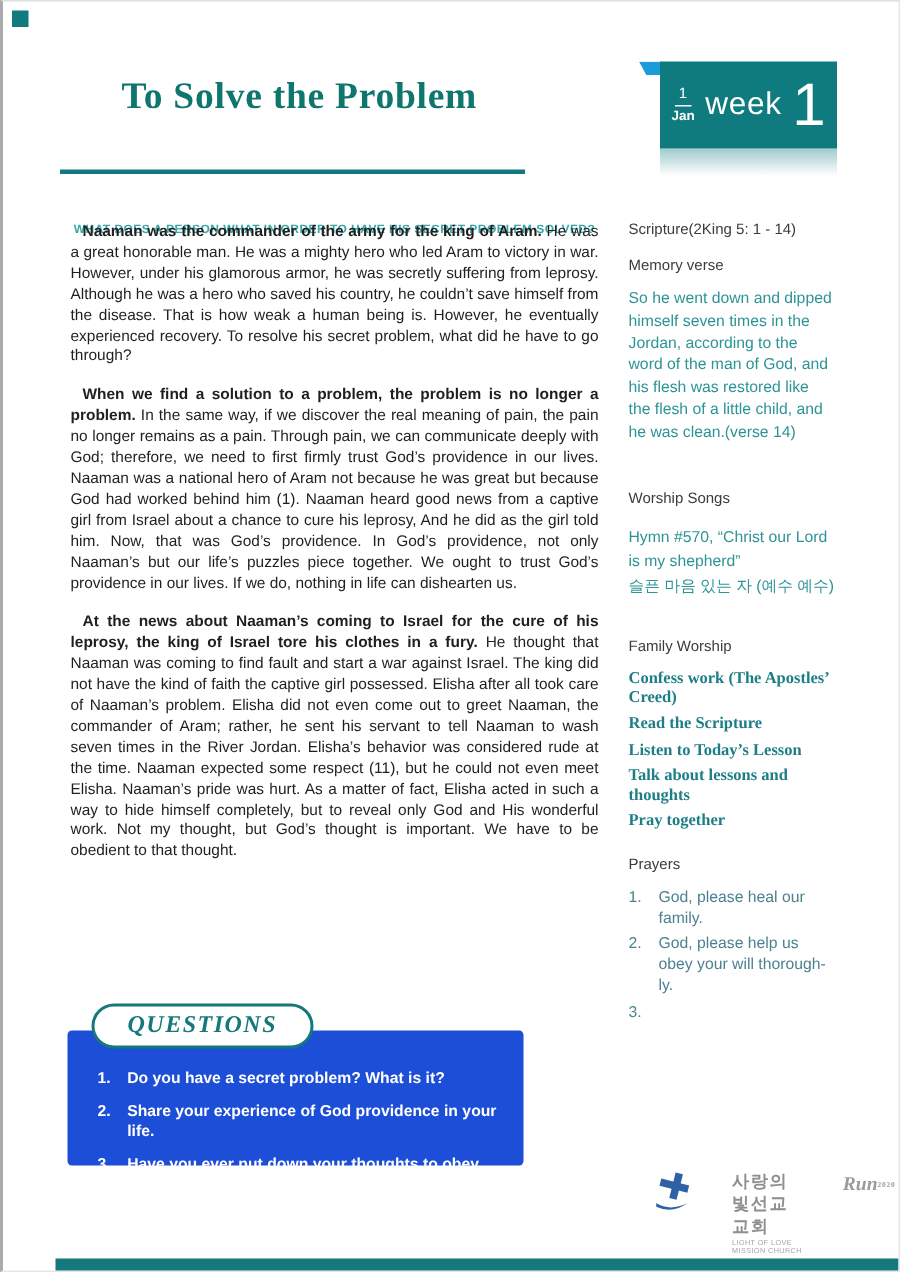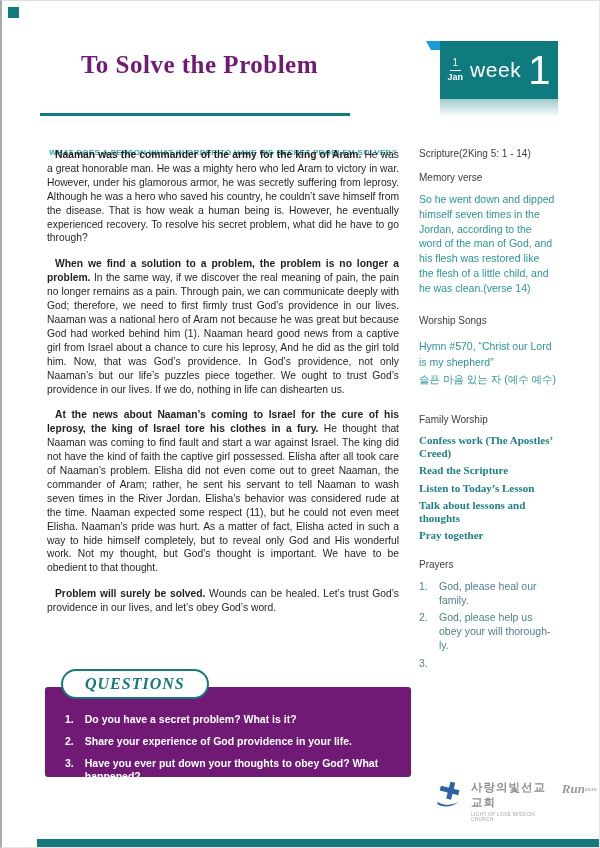--- a/index.html
+++ b/index.html
@@ -10,21 +10,21 @@
     border-right:1px solid #e6e6e6; border-bottom:1px solid #e6e6e6;
     font-family:"Liberation Sans", sans-serif; overflow:hidden;
   }
   
   .corner-square { position:absolute; left:6px; top:6px; width:11px; height:11px; background:#0f7b7e; }
 
   
   .page-title {
     position:absolute; left:45px; top:50px; width:305px; text-align:center;
     font-family:"Liberation Serif", serif; font-weight:bold; font-size:25px;
-    color:#701a75; letter-spacing:0.5px;
+    color:#0f766e; letter-spacing:0.5px;
   }
   .title-underline { position:absolute; left:38px; top:112px; width:310px; height:3px; background:#0f7b7e; }
 
   
   .week-badge {
     position:absolute; left:438px; top:40px; width:118px; height:58px;
     background:#0f7b7e; color:#fff; display:flex; align-items:center;
     justify-content:center; gap:7px;
   }
   .badge-accent {
@@ -48,53 +48,53 @@
   }
   .article { position:absolute; left:45px; top:147px; width:352px; }
   .article p {
     margin:0 0 12px 0; font-size:10.3px; line-height:13.9px; text-align:justify;
     color:#1f1f1f; text-indent:8px;
   }
   .article .lead { font-weight:bold; }
 
   
   .qbox {
-    position:absolute; left:43px; top:686px; width:366px; height:90px;
-    background:#701a75; border-radius:3px; box-sizing:border-box;
+    position:absolute; left:43px; top:686px; width:304px; height:90px;
+    background:#1d4ed8; border-radius:3px; box-sizing:border-box;
   }
   .qpill {
     position:absolute; top:-18px; left:16px; background:#fff;
     border:2px solid #15797c; border-radius:22px; padding:4px 22px;
     font-family:"Liberation Serif", serif; font-style:italic; font-weight:bold;
     font-size:16px; color:#15797c; letter-spacing:1px;
   }
   .qlist { padding:26px 14px 0 20px; }
   .qitem { display:flex; gap:11px; color:#fff; font-weight:bold; font-size:10.5px; line-height:13px; margin-bottom:9px; }
   .qitem .qtext { white-space:pre-line; }
 
   
   .sidebar { position:absolute; left:417px; top:147px; width:172px; }
   .sb-h { font-size:10px; color:#3c3c3c; }
   .sb-scripture { margin-bottom:13px; }
   .sb-mvlabel { margin-bottom:9px; }
-  .sb-verse { font-size:10.5px; color:#2d9496; line-height:14.8px; white-space:pre-line; margin-bottom:19px; }
+  .sb-verse { font-size:10.5px; color:#2d9496; line-height:14.8px; white-space:pre-line; margin-bottom:31px; }
   .sb-songs-label { margin-bottom:12px; }
   .sb-songs { font-size:10.5px; color:#2d9496; line-height:16.5px; white-space:pre-line; margin-bottom:27px; }
   .sb-fam-label { margin-bottom:9px; }
   .fam-item {
     font-family:"Liberation Serif", serif; font-weight:bold; font-size:11px;
     color:#1d7e86; line-height:13.2px; margin-bottom:4px; white-space:pre-line;
   }
   .sb-prayers-label { margin-top:16px; margin-bottom:9px; }
   .prayer-item { display:flex; gap:7px; color:#4d8190; font-size:10.5px; line-height:14.2px; margin-bottom:3px; }
   .prayer-item .pnum { width:13px; flex:none; }
   .prayer-item .ptext { white-space:pre-line; }
 
   
-  .logo { position:absolute; left:433px; top:779px; width:162px; display:flex; align-items:flex-start; gap:6px; }
+  .logo { position:absolute; left:433px; top:779px; width:162px; display:flex; align-items:flex-start; gap:23px; }
   .logo-icon { flex:none; margin-top:1px; }
   .logo-text { display:flex; flex-direction:column; }
   .logo-kr { font-size:11.5px; font-weight:bold; color:#8e8e8e; letter-spacing:1px; }
   .logo-en { font-size:4.8px; color:#a5a5a5; letter-spacing:0.3px; margin-top:2px; }
   .run-logo {
     font-family:"Liberation Serif", serif; font-style:italic; font-weight:bold;
     font-size:13px; color:#9b9b9b; margin-left:2px; margin-top:1px; white-space:nowrap;
   }
   .run-year { font-size:5px; font-style:normal; vertical-align:2px; letter-spacing:0.5px; }
 
@@ -120,21 +120,20 @@
     <span class="badge-week-word">week</span>
     <span class="badge-week-num">1</span>
   </div>
 
   <div class="subtitle">WHAT DOES A PERSON WHAT IN ORDER TO HAVE HIS SECRET PROBLEM SOLVED?</div>
 
   <div class="article">
     <p><span class="lead">Naaman was the commander of the army for the king of Aram.</span> <span>He was a great honorable man. He was a mighty hero who led Aram to victory in war. However, under his glamorous armor, he was secretly suffering from leprosy. Although he was a hero who saved his country, he couldn’t save himself from the disease. That is how weak a human being is. However, he eventually experienced recovery. To resolve his secret problem, what did he have to go through?</span></p>
     <p><span class="lead">When we find a solution to a problem, the problem is no longer a problem.</span> <span>In the same way, if we discover the real meaning of pain, the pain no longer remains as a pain. Through pain, we can communicate deeply with God; therefore, we need to first firmly trust God’s providence in our lives. Naaman was a national hero of Aram not because he was great but because God had worked behind him (1). Naaman heard good news from a captive girl from Israel about a chance to cure his leprosy, And he did as the girl told him. Now, that was God’s providence. In God’s providence, not only Naaman’s but our life’s puzzles piece together. We ought to trust God’s providence in our lives. If we do, nothing in life can dishearten us.</span></p>
     <p><span class="lead">At the news about Naaman’s coming to Israel for the cure of his leprosy, the king of Israel tore his clothes in a fury.</span> <span>He thought that Naaman was coming to find fault and start a war against Israel. The king did not have the kind of faith the captive girl possessed. Elisha after all took care of Naaman’s problem. Elisha did not even come out to greet Naaman, the commander of Aram; rather, he sent his servant to tell Naaman to wash seven times in the River Jordan. Elisha’s behavior was considered rude at the time. Naaman expected some respect (11), but he could not even meet Elisha. Naaman’s pride was hurt. As a matter of fact, Elisha acted in such a way to hide himself completely, but to reveal only God and His wonderful work. Not my thought, but God’s thought is important. We have to be obedient to that thought.</span></p>
-    <p><span class="lead">Problem will surely be solved.</span> <span>Wounds can be healed. Let’s trust God’s providence in our lives, and let’s obey God’s word.</span></p>
   </div>
 
   <div class="qbox">
     <div class="qpill">QUESTIONS</div>
     <div class="qlist">
       <div class="qitem">
         <span class="qnum">1.</span>
         <span class="qtext">Do you have a secret problem? What is it?</span>
       </div>
       <div class="qitem">

